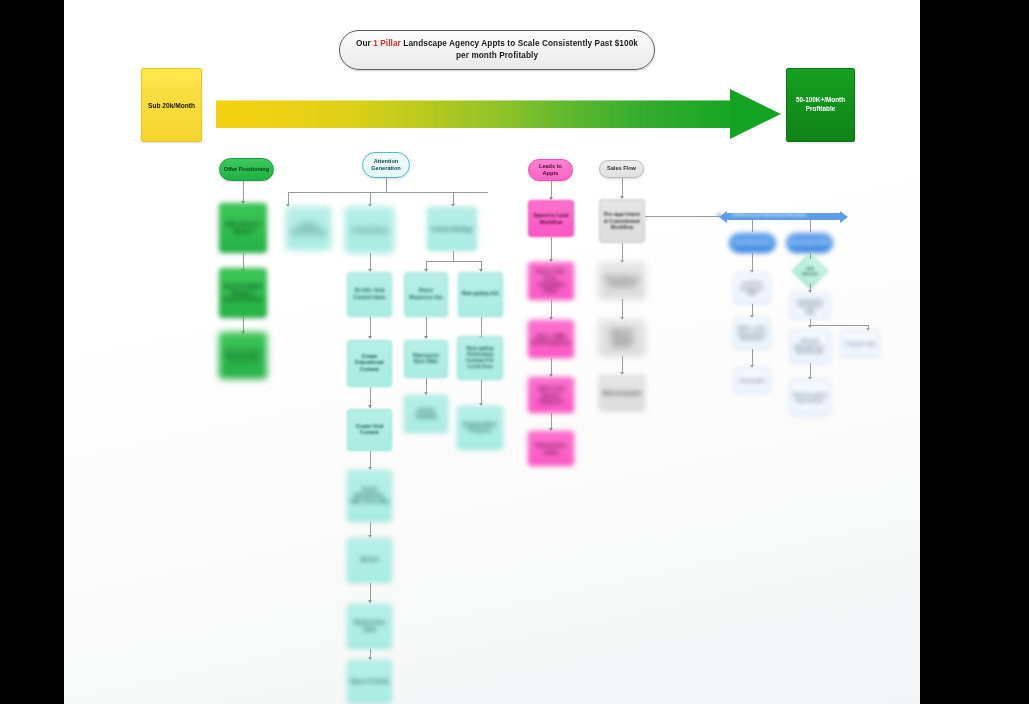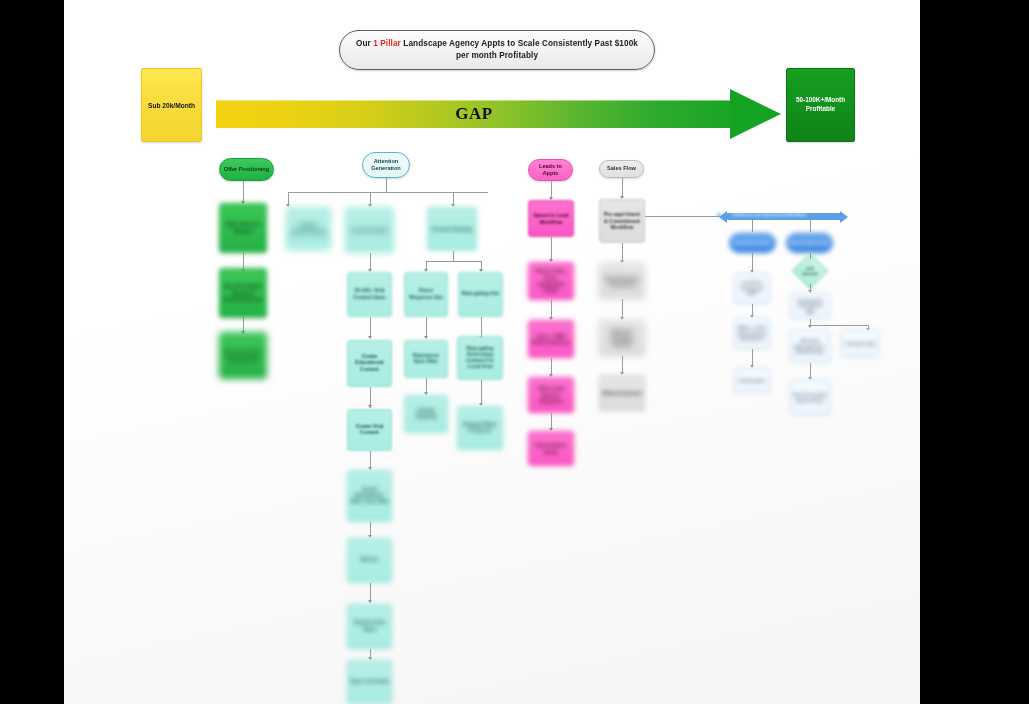--- a/index.html
+++ b/index.html
@@ -208,21 +208,20 @@
       </div>
     </div>
 
     <div class="start-box">
       <span>Sub 20k/Month</span>
     </div>
 
     <div class="gap-wrap">
       <div class="gap-shaft"></div>
       <div class="gap-head"></div>
-      <div class="gap-label">GAP</div>
     </div>
 
     <div class="end-box">
       <span>50-100K+/Month Profitable</span>
     </div>
 
     <div class="pill green" style="left:155px;top:158px;width:55px;height:23px;">
       <span>Offer Positioning</span>
     </div>
     <div class="pill cyan" style="left:298px;top:152px;width:48px;height:26px;">

